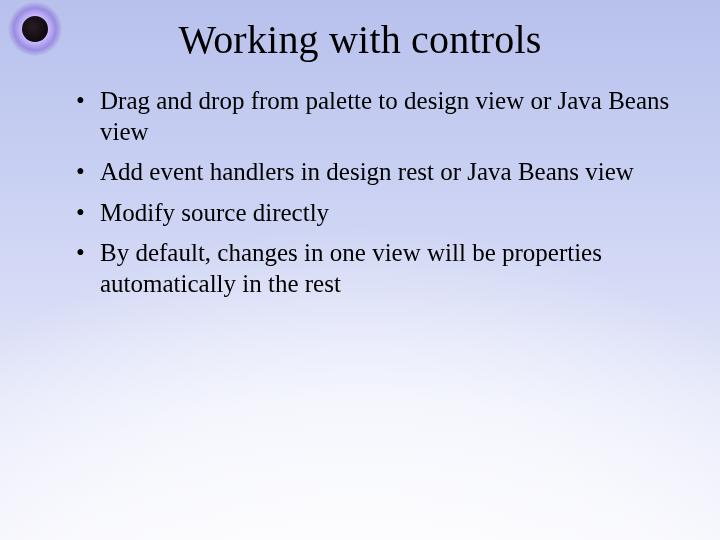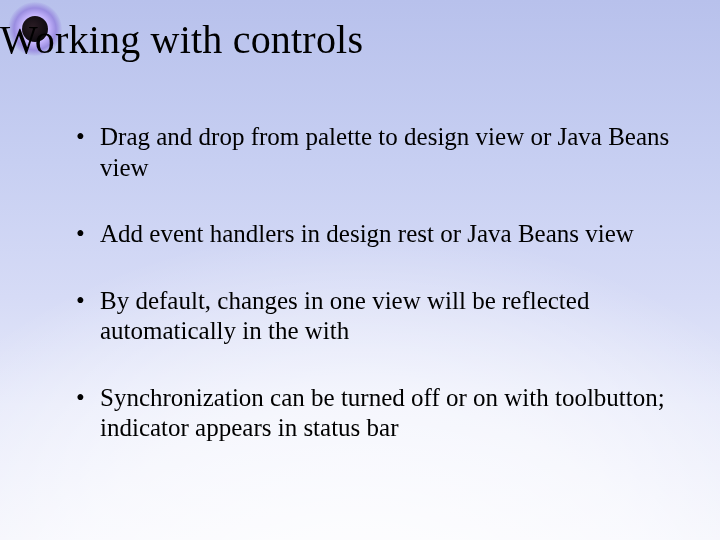--- a/index.html
+++ b/index.html
@@ -42,21 +42,21 @@
     left: 14px; top: 14px;
     width: 26px; height: 26px;
     border-radius: 50%;
     background: radial-gradient(circle at 42% 42%, #2a1c24 0%, #0e0a10 70%, #000 100%);
   }
   .title {
     position: absolute;
     top: 16px;
     left: 0;
     width: 100%;
-    text-align: left;
+    text-align: center;
     font-size: 40px;
     color: #000;
     letter-spacing: 0.2px;
   }
   .body {
     position: absolute;
     top: 86px;
     left: 76px;
     right: 44px;
     color: #000;
@@ -65,21 +65,20 @@
   }
   .body ul {
     margin: 0;
     padding: 0;
     list-style: none;
   }
   .body li {
     position: relative;
     padding-left: 24px;
     margin-bottom: 10px;
-    margin-top: 36px;
   }
   .body li::before {
     content: "•";
     position: absolute;
     left: 0;
     top: 0;
     font-size: 25px;
     line-height: 1.22;
   }
 </style>
@@ -91,17 +90,17 @@
     <div class="glow"></div>
     <div class="disc"></div>
   </div>
 
   <div class="title">Working with controls</div>
 
   <div class="body">
     <ul>
       <li><span>Drag and drop from palette to design view or Java Beans view</span></li>
       <li><span>Add event handlers in design rest or Java Beans view</span></li>
-      <li><span>By default, changes in one view will be reflected automatically in the with</span></li>
-      <li><span>Synchronization can be turned off or on with toolbutton; indicator appears in status bar</span></li>
+      <li><span>Modify source directly</span></li>
+      <li><span>By default, changes in one view will be properties automatically in the rest</span></li>
     </ul>
   </div>
 </div>
 
 </body></html>

